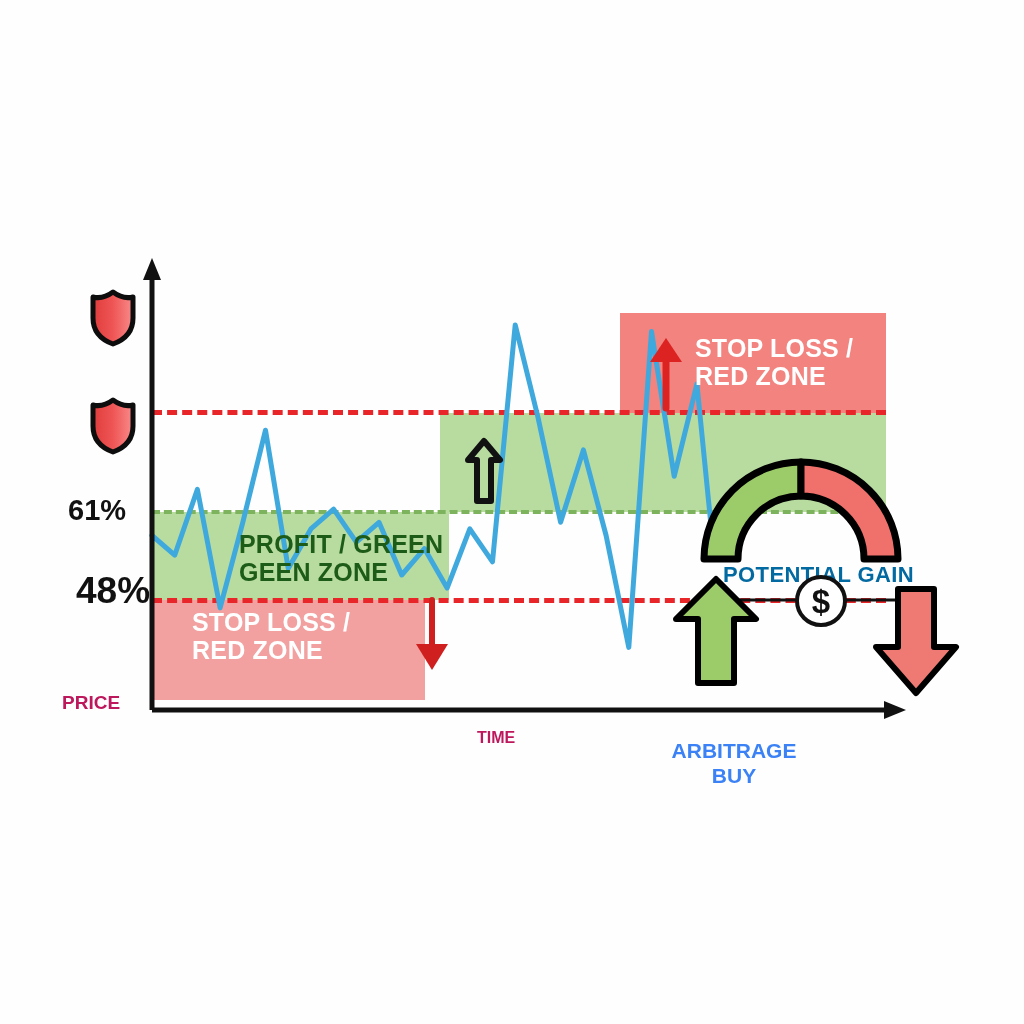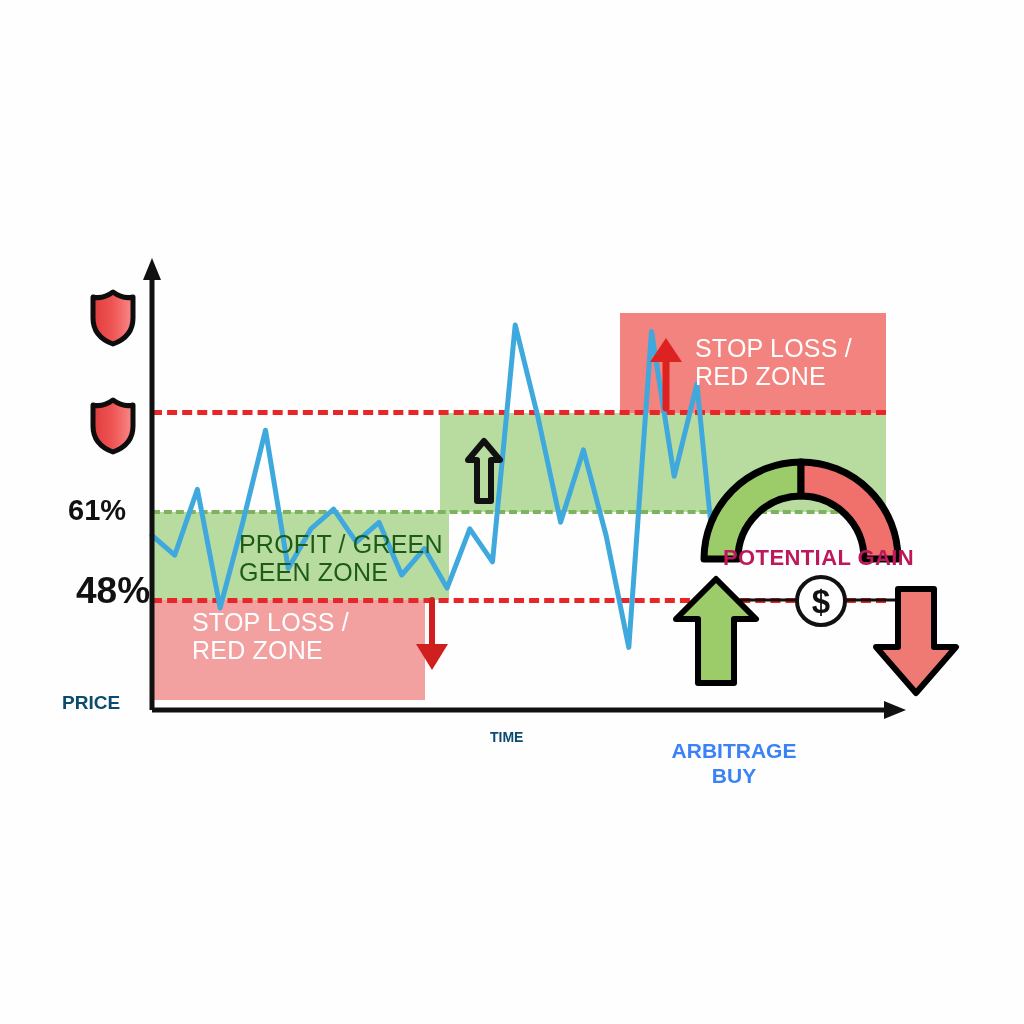--- a/index.html
+++ b/index.html
@@ -1,24 +1,24 @@
 <!DOCTYPE html>
 <html><head>
 <meta charset="utf-8">
 <style>
   html,body{margin:0;padding:0;background:#ffffff;}
   body{width:1024px;height:1024px;overflow:hidden;
        font-family:"Liberation Sans","DejaVu Sans",sans-serif;}
   #stage{position:relative;width:1024px;height:1024px;background:#fefefe;}
   .abs{position:absolute;}
   .zone{position:absolute;}
-  .ztext{position:absolute;font-weight:normal;line-height:1.12;letter-spacing:.2px;}
-  .axis-label{position:absolute;font-weight:bold;color:#0c4a6e;}
+  .ztext{position:absolute;font-weight:bold;line-height:1.12;letter-spacing:.2px;}
+  .axis-label{position:absolute;font-weight:bold;color:#be185d;}
   .tick-label{position:absolute;font-weight:bold;color:#111111;}
-  .gauge-label{position:absolute;font-weight:bold;color:#be185d;letter-spacing:.4px;}
+  .gauge-label{position:absolute;font-weight:bold;color:#0369a1;letter-spacing:.4px;margin-top:17px;}
   .bottom-label{position:absolute;font-weight:bold;color:#3b82f6;text-align:center;line-height:1.18;}
   svg{display:block;overflow:visible;}
 </style>
 </head>
 <body>
 
 <div id="stage">
 
   <div class="zone" style="left:152px;top:600px;width:273px;height:100px;background:#f2a0a0;"></div>
 
@@ -47,21 +47,21 @@
     <polygon points="152,258 143,280 161,280" fill="#111"></polygon>
 
     <line x1="152" y1="710" x2="890" y2="710" stroke="#111" stroke-width="5"></line>
     <polygon points="906,710 884,701 884,719" fill="#111"></polygon>
   </svg>
 
   <div class="tick-label" style="left:68px;top:494px;font-size:29px;">61%</div>
   <div class="tick-label" style="left:76px;top:570px;font-size:37px;">48%</div>
 
   <div class="axis-label" style="left:62px;top:692px;font-size:19px;">PRICE</div>
-  <div class="axis-label" style="left:490px;top:729px;font-size:14px;">TIME</div>
+  <div class="axis-label" style="left:477px;top:729px;font-size:16px;">TIME</div>
 
   <svg class="abs" style="left:88px;top:290px;" width="50" height="56" viewBox="0 0 50 56">
     <defs>
       <linearGradient id="shg1" x1="0" y1="0" x2="1" y2="0">
         <stop offset="0%" stop-color="#e03c3c"></stop>
         <stop offset="50%" stop-color="#ef5555"></stop>
         <stop offset="100%" stop-color="#f98b8b"></stop>
       </linearGradient>
     </defs>
     <path d="M25 2 C17 8 9 8 5 7 L5 28 C5 42 14 50 25 54 C36 50 45 42 45 28 L45 7 C41 8 33 8 25 2 Z" fill="url(#shg1)" stroke="#0d0d0d" stroke-width="5" stroke-linejoin="round"></path>

